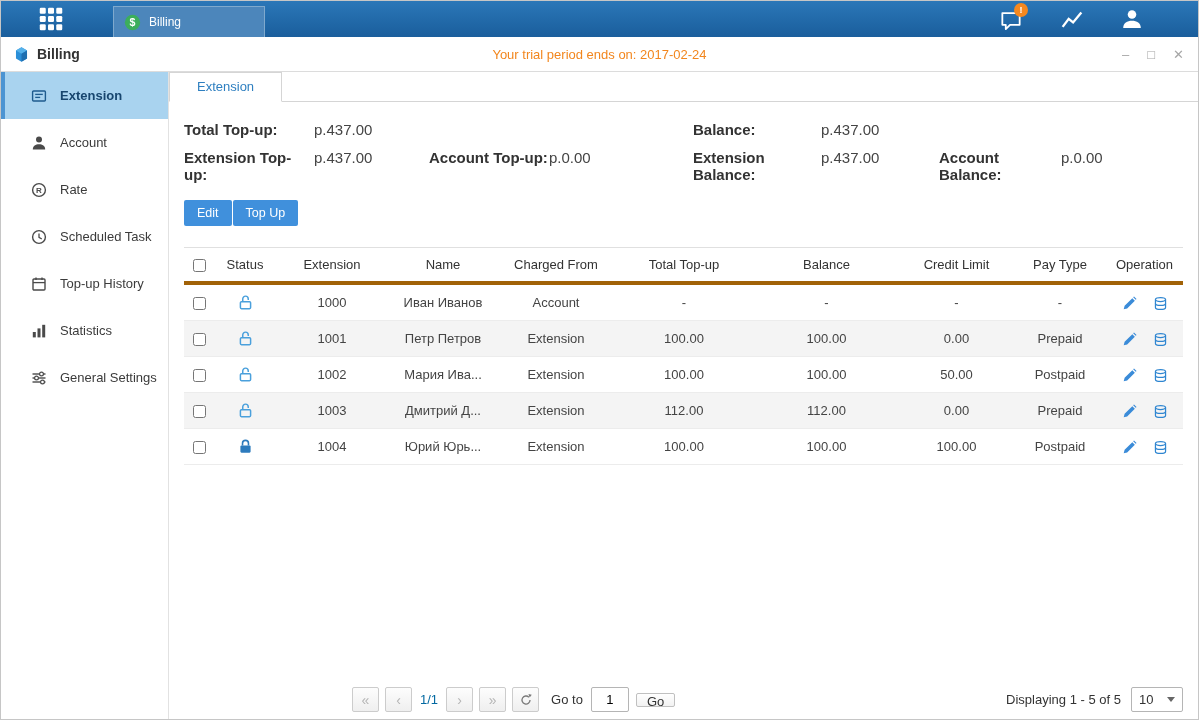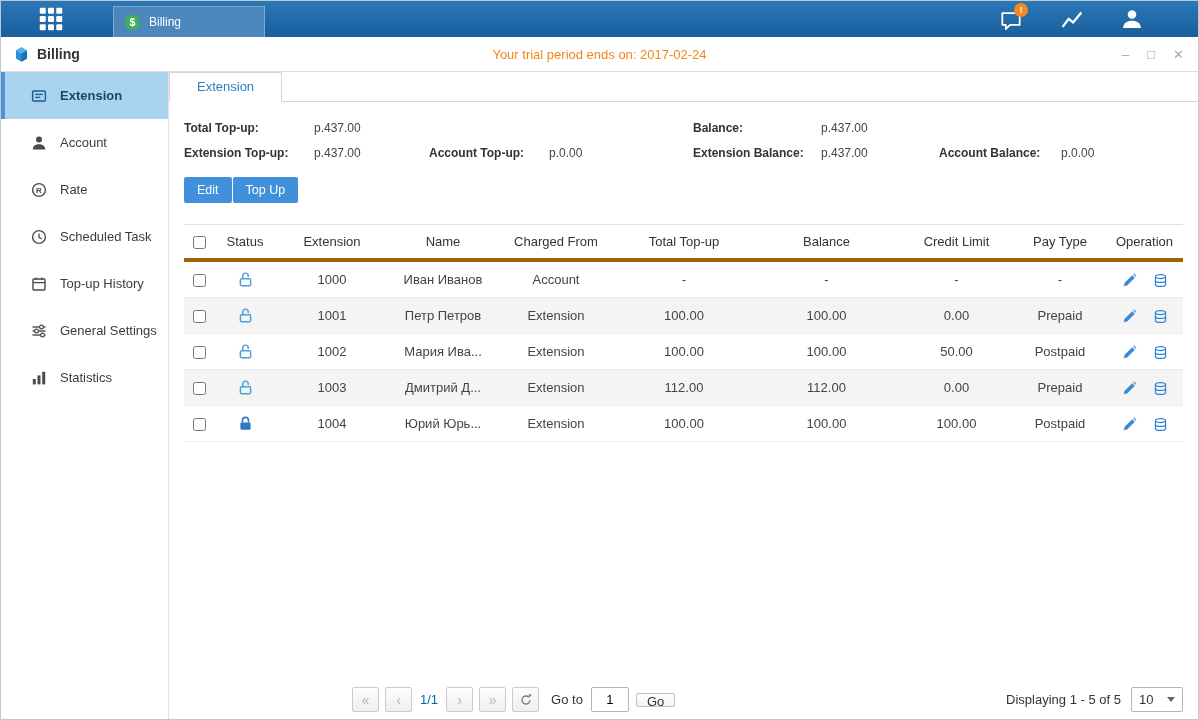--- a/index.html
+++ b/index.html
@@ -34,21 +34,21 @@
   .side-item .side-ico{width:16px;height:16px;color:#4a4a4a;display:inline-flex;}
   .side-item.active{background:#a9d3ef;border-left:4px solid #4c94d2;padding-left:26px;color:#17456e;font-weight:bold;}
   .side-item.active .side-ico{color:#1e5b8e;}
 
   
   .main{position:absolute;left:168px;top:71px;right:0;bottom:0;background:#fff;}
   .tabstrip{height:30px;border-bottom:1px solid #d5d5d5;box-sizing:border-box;}
   .tab{float:left;height:30px;box-sizing:border-box;border:1px solid #d5d5d5;border-bottom:1px solid #fff;background:#fff;line-height:28px;padding:0 27px;color:#2e7fc0;font-size:13px;margin-bottom:-1px;cursor:pointer;}
   .content{padding:0 15px;}
 
-  .summary{display:grid;grid-template-columns:130px 115px 120px 144px 128px 118px 122px auto;row-gap:11px;padding-top:19px;font-size:12px;}
+  .summary{display:grid;grid-template-columns:130px 115px 120px 144px 128px 118px 122px auto;row-gap:11px;padding-top:19px;font-size:15px;}
   .s-label{font-weight:bold;color:#333;}
   .s-value{color:#444;}
 
   .btn-row{margin-top:17px;display:flex;gap:1px;}
   .btn{background:#4090dc;color:#fff;border:none;border-radius:2px;font-size:12.5px;padding:6px 13px;cursor:pointer;font-family:inherit;}
 
   table.grid{width:100%;border-collapse:collapse;margin-top:21px;table-layout:fixed;font-size:13px;}
   table.grid th{font-weight:normal;color:#333;height:33px;border-top:1px solid #e0e0e0;border-bottom:4px solid #a16207;text-align:center;padding:0;}
   table.grid td{height:35px;text-align:center;color:#444;border-bottom:1px solid #ececec;padding:0;overflow:hidden;white-space:nowrap;text-overflow:ellipsis;}
   table.grid tr.stripe td{background:#f4f4f4;}
@@ -180,41 +180,41 @@
             <line x1="2" y1="6.6" x2="14" y2="6.6" stroke="currentColor" stroke-width="1.3"></line>
             <line x1="5" y1="1.4" x2="5" y2="4" stroke="currentColor" stroke-width="1.4"></line>
             <line x1="11" y1="1.4" x2="11" y2="4" stroke="currentColor" stroke-width="1.4"></line>
           </svg>
         </span>
         <span>Top-up History</span>
       </div>
       <div class="side-item">
         <span class="side-ico">
           <svg viewBox="0 0 16 16" xmlns="http://www.w3.org/2000/svg">
+            <rect x="1.8" y="9" width="3" height="5.4" fill="currentColor"></rect>
+            <rect x="6.5" y="5.4" width="3" height="9" fill="currentColor"></rect>
+            <rect x="11.2" y="1.8" width="3" height="12.6" fill="currentColor"></rect>
+          </svg>
+        </span>
+        <span>Statistics</span>
+      </div>
+      <div class="side-item">
+        <span class="side-ico">
+          <svg viewBox="0 0 16 16" xmlns="http://www.w3.org/2000/svg">
             <g stroke="currentColor" stroke-width="1.4">
               <line x1="1.5" y1="4" x2="14.5" y2="4"></line>
               <line x1="1.5" y1="8" x2="14.5" y2="8"></line>
               <line x1="1.5" y1="12" x2="14.5" y2="12"></line>
             </g>
             <circle cx="10.5" cy="4" r="1.9" fill="#fff" stroke="currentColor" stroke-width="1.2"></circle>
             <circle cx="5.5" cy="8" r="1.9" fill="#fff" stroke="currentColor" stroke-width="1.2"></circle>
             <circle cx="11.5" cy="12" r="1.9" fill="#fff" stroke="currentColor" stroke-width="1.2"></circle>
           </svg>
         </span>
         <span>General Settings</span>
-      </div>
-      <div class="side-item">
-        <span class="side-ico">
-          <svg viewBox="0 0 16 16" xmlns="http://www.w3.org/2000/svg">
-            <rect x="1.8" y="9" width="3" height="5.4" fill="currentColor"></rect>
-            <rect x="6.5" y="5.4" width="3" height="9" fill="currentColor"></rect>
-            <rect x="11.2" y="1.8" width="3" height="12.6" fill="currentColor"></rect>
-          </svg>
-        </span>
-        <span>Statistics</span>
       </div>
     </div>
 
   <div class="main">
     <div class="tabstrip">
       <div class="tab">Extension</div>
     </div>
     <div class="content">
 
       <div class="summary">

